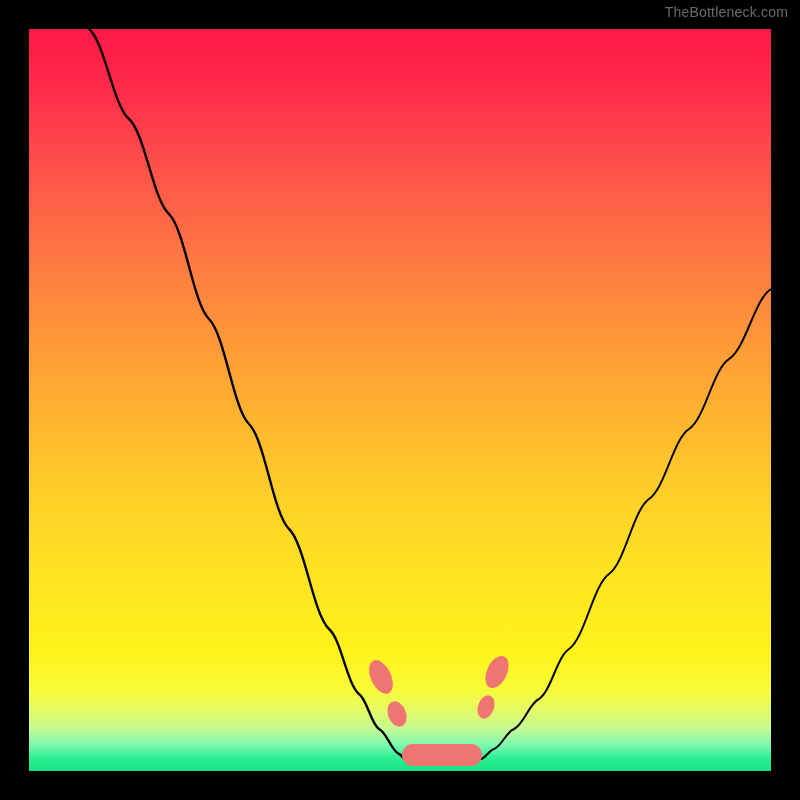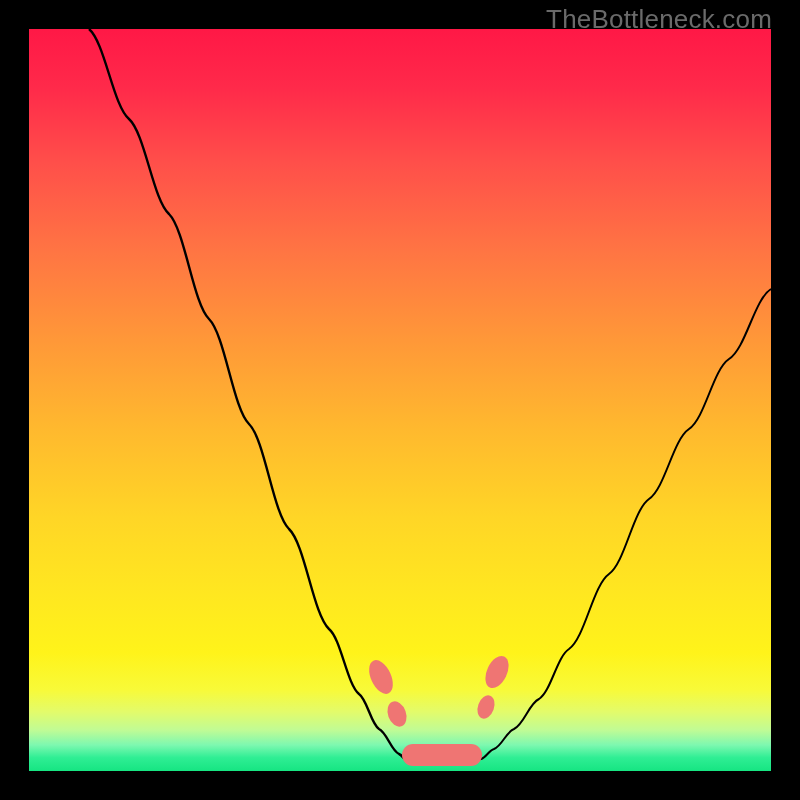--- a/index.html
+++ b/index.html
@@ -38,23 +38,23 @@
       #e3fb6a 92%,
       #c0fb95 94.5%,
       #7df8b0 96.5%,
       #2fee94 98.2%,
       #16e582 100%
     );
   }
   .watermark {
     position: absolute;
     top: 4px;
-    right: 28px;
+    right: 12px;
     color: #6a6a6a;
-    font-size: 26px;
+    font-size: 14px;
     letter-spacing: 0.2px;
     font-weight: 500;
     user-select: none;
     text-align: center;
   }
   svg.curve {
     position: absolute;
     left: 29px;
     top: 29px;
     width: 742px;

